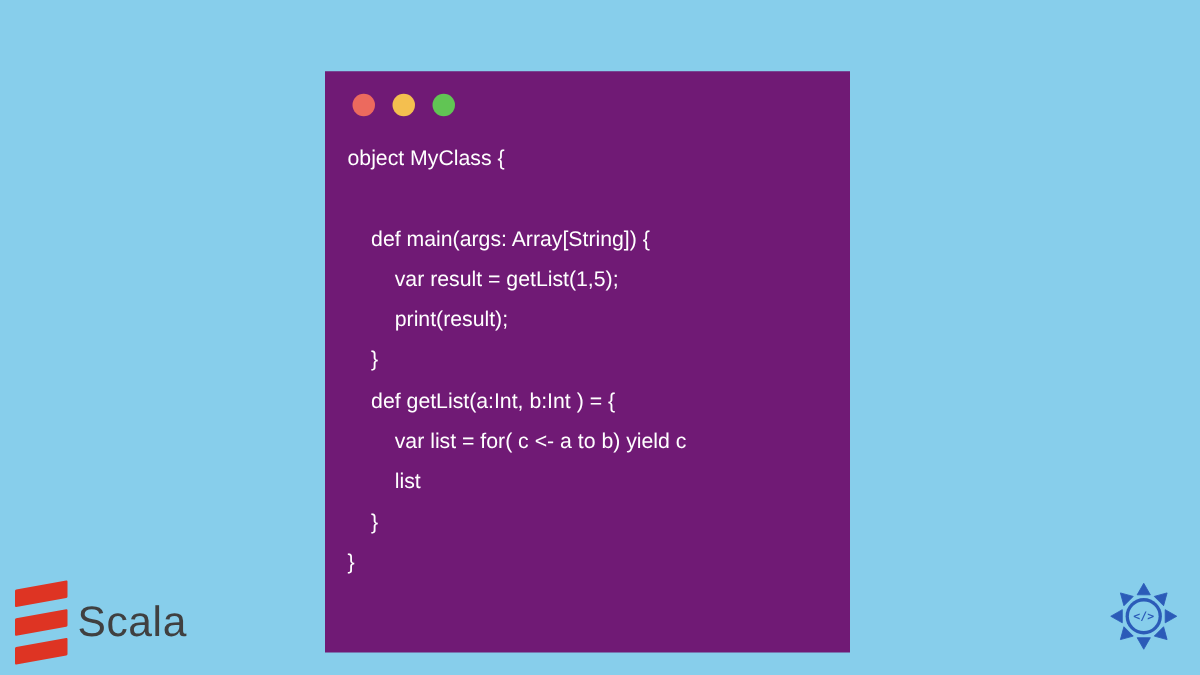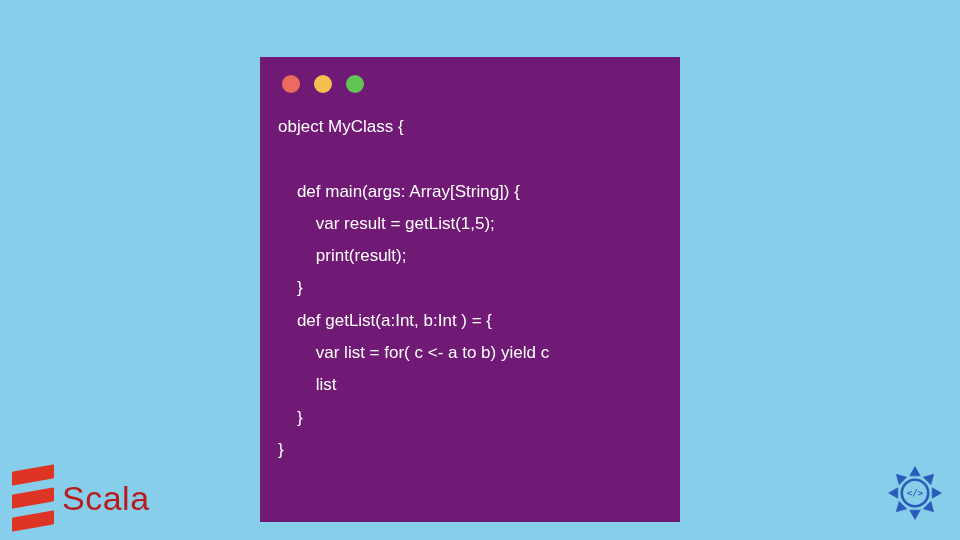--- a/index.html
+++ b/index.html
@@ -59,21 +59,21 @@
   }
   .scala-bar {
     height: 14px;
     background: #DE3423;
     transform: skewY(-10deg);
     border-radius: 1px;
   }
   .scala-text {
     font-size: 34px;
     font-weight: 500;
-    color: #b91c1c;
+    color: #404040;
     letter-spacing: 0.5px;
   }
   .delft-logo {
     position: absolute;
     right: 12px;
     bottom: 14px;
     display: flex;
     align-items: center;
     gap: 6px;
   }

